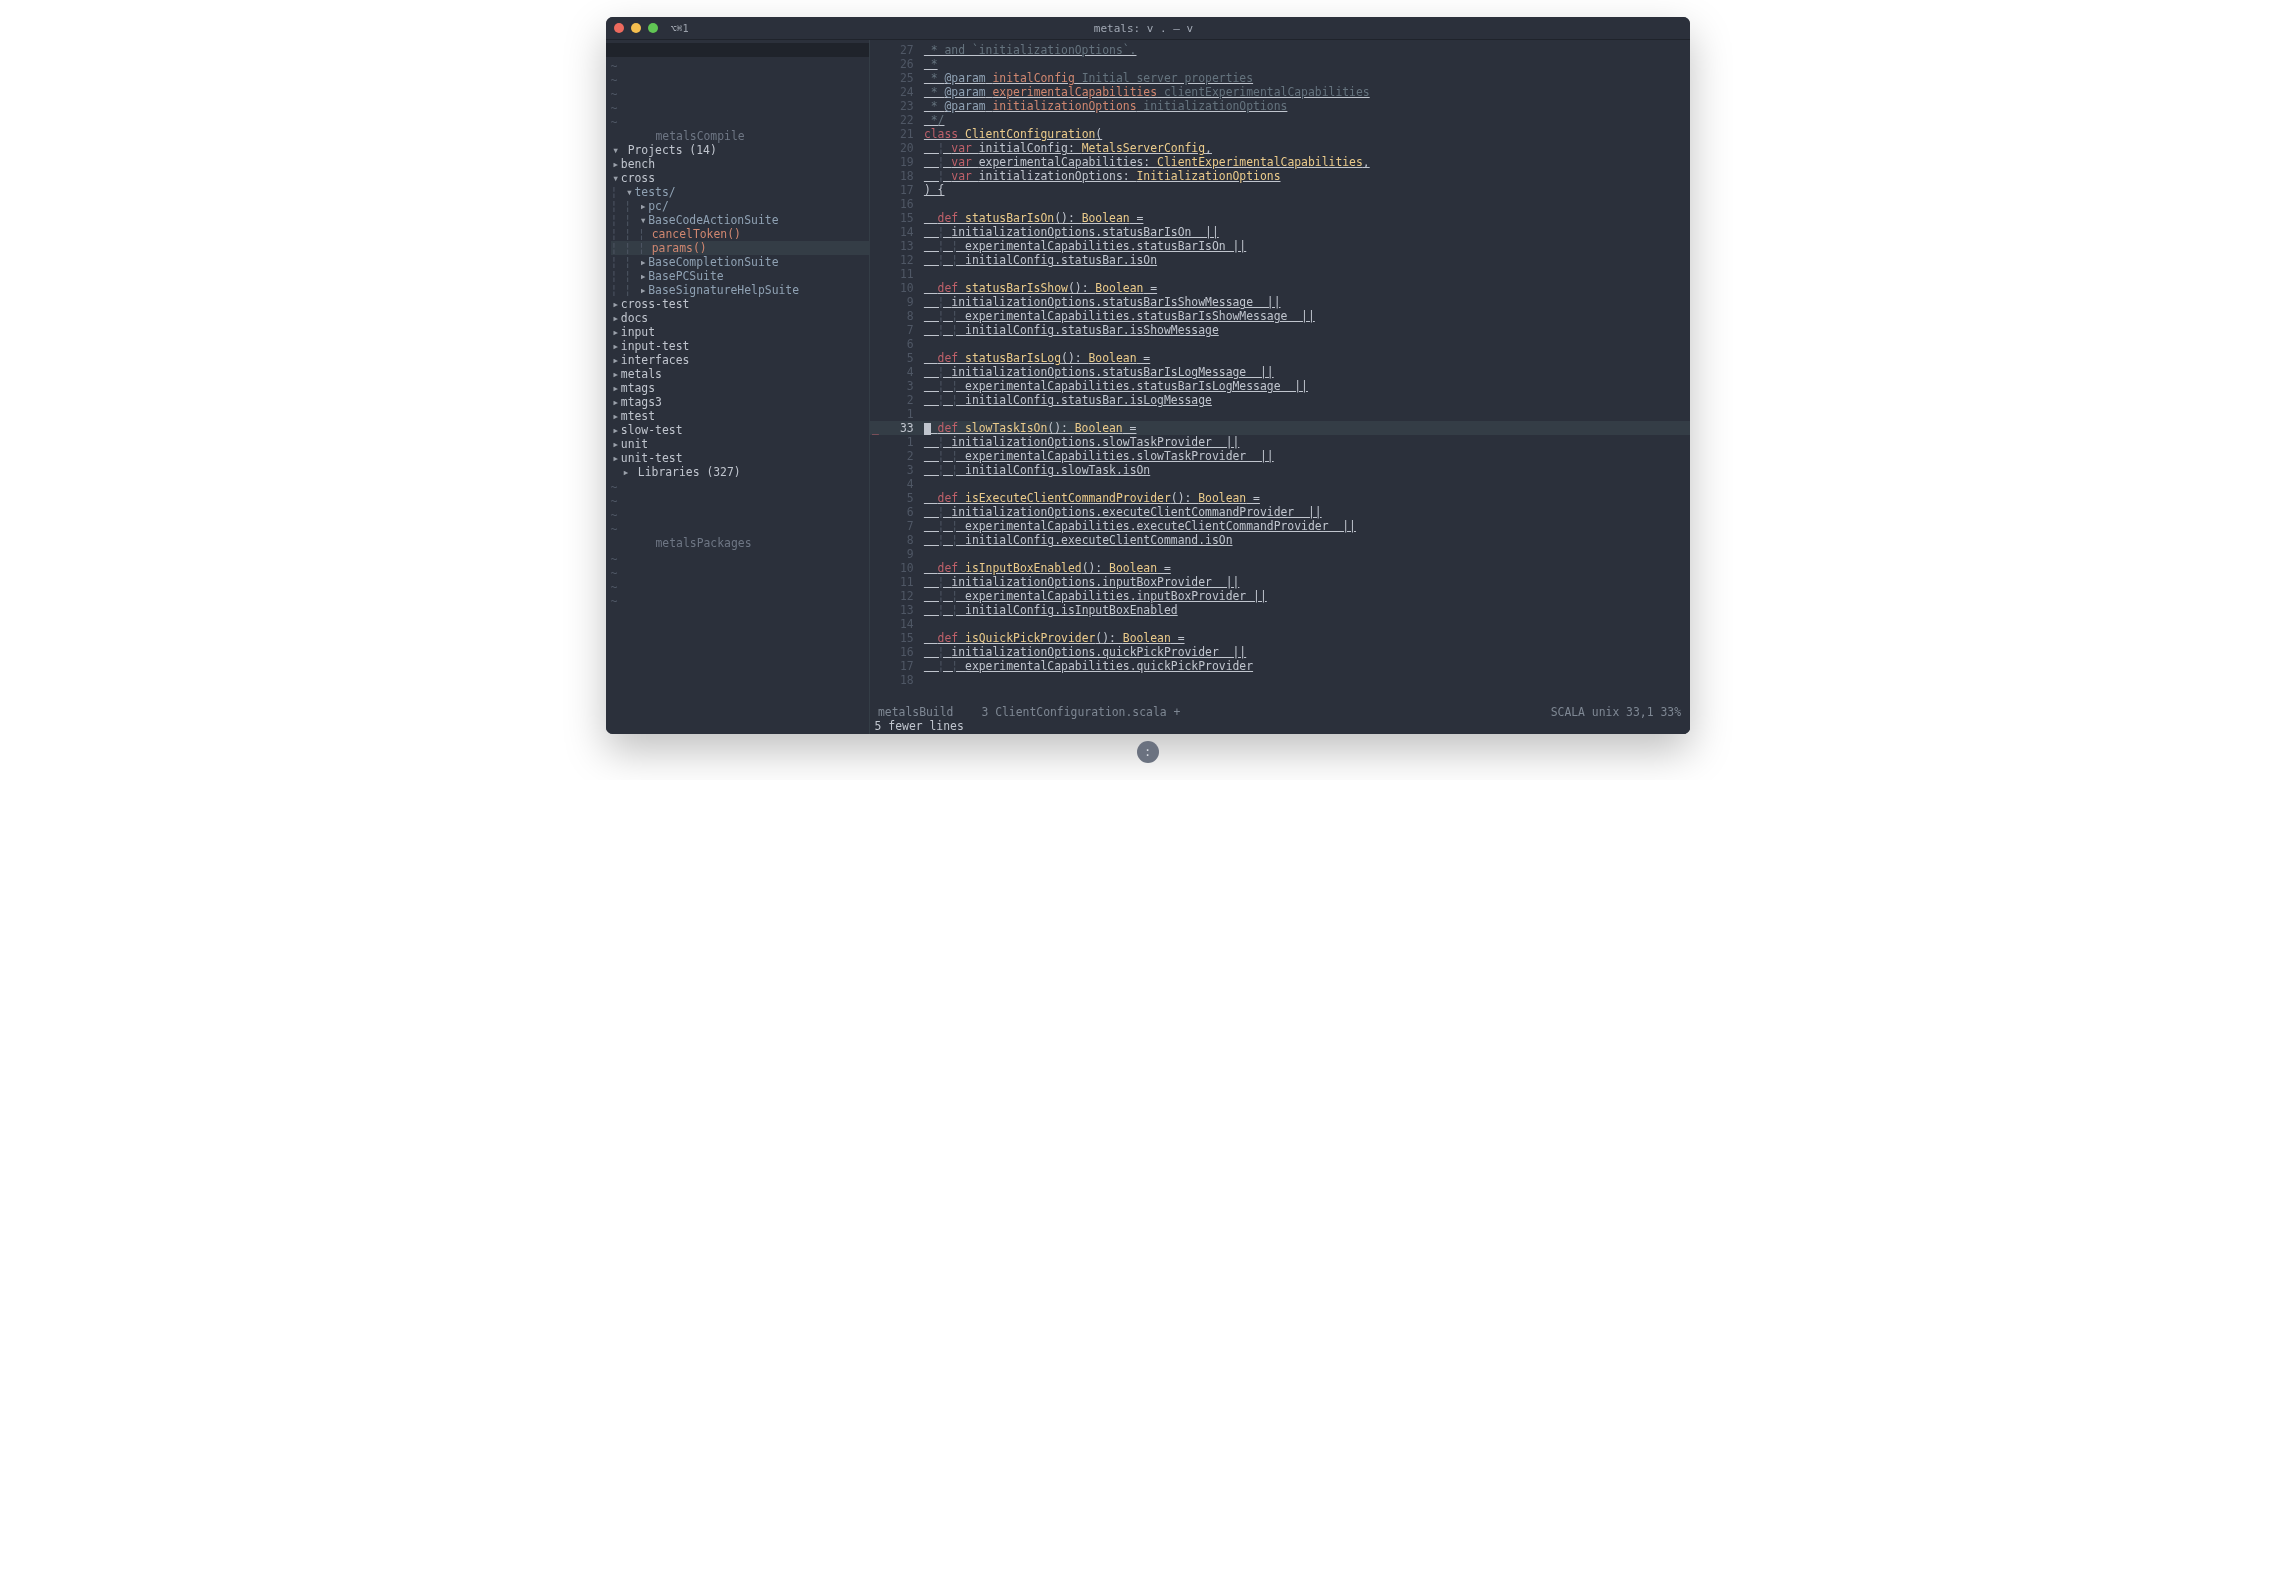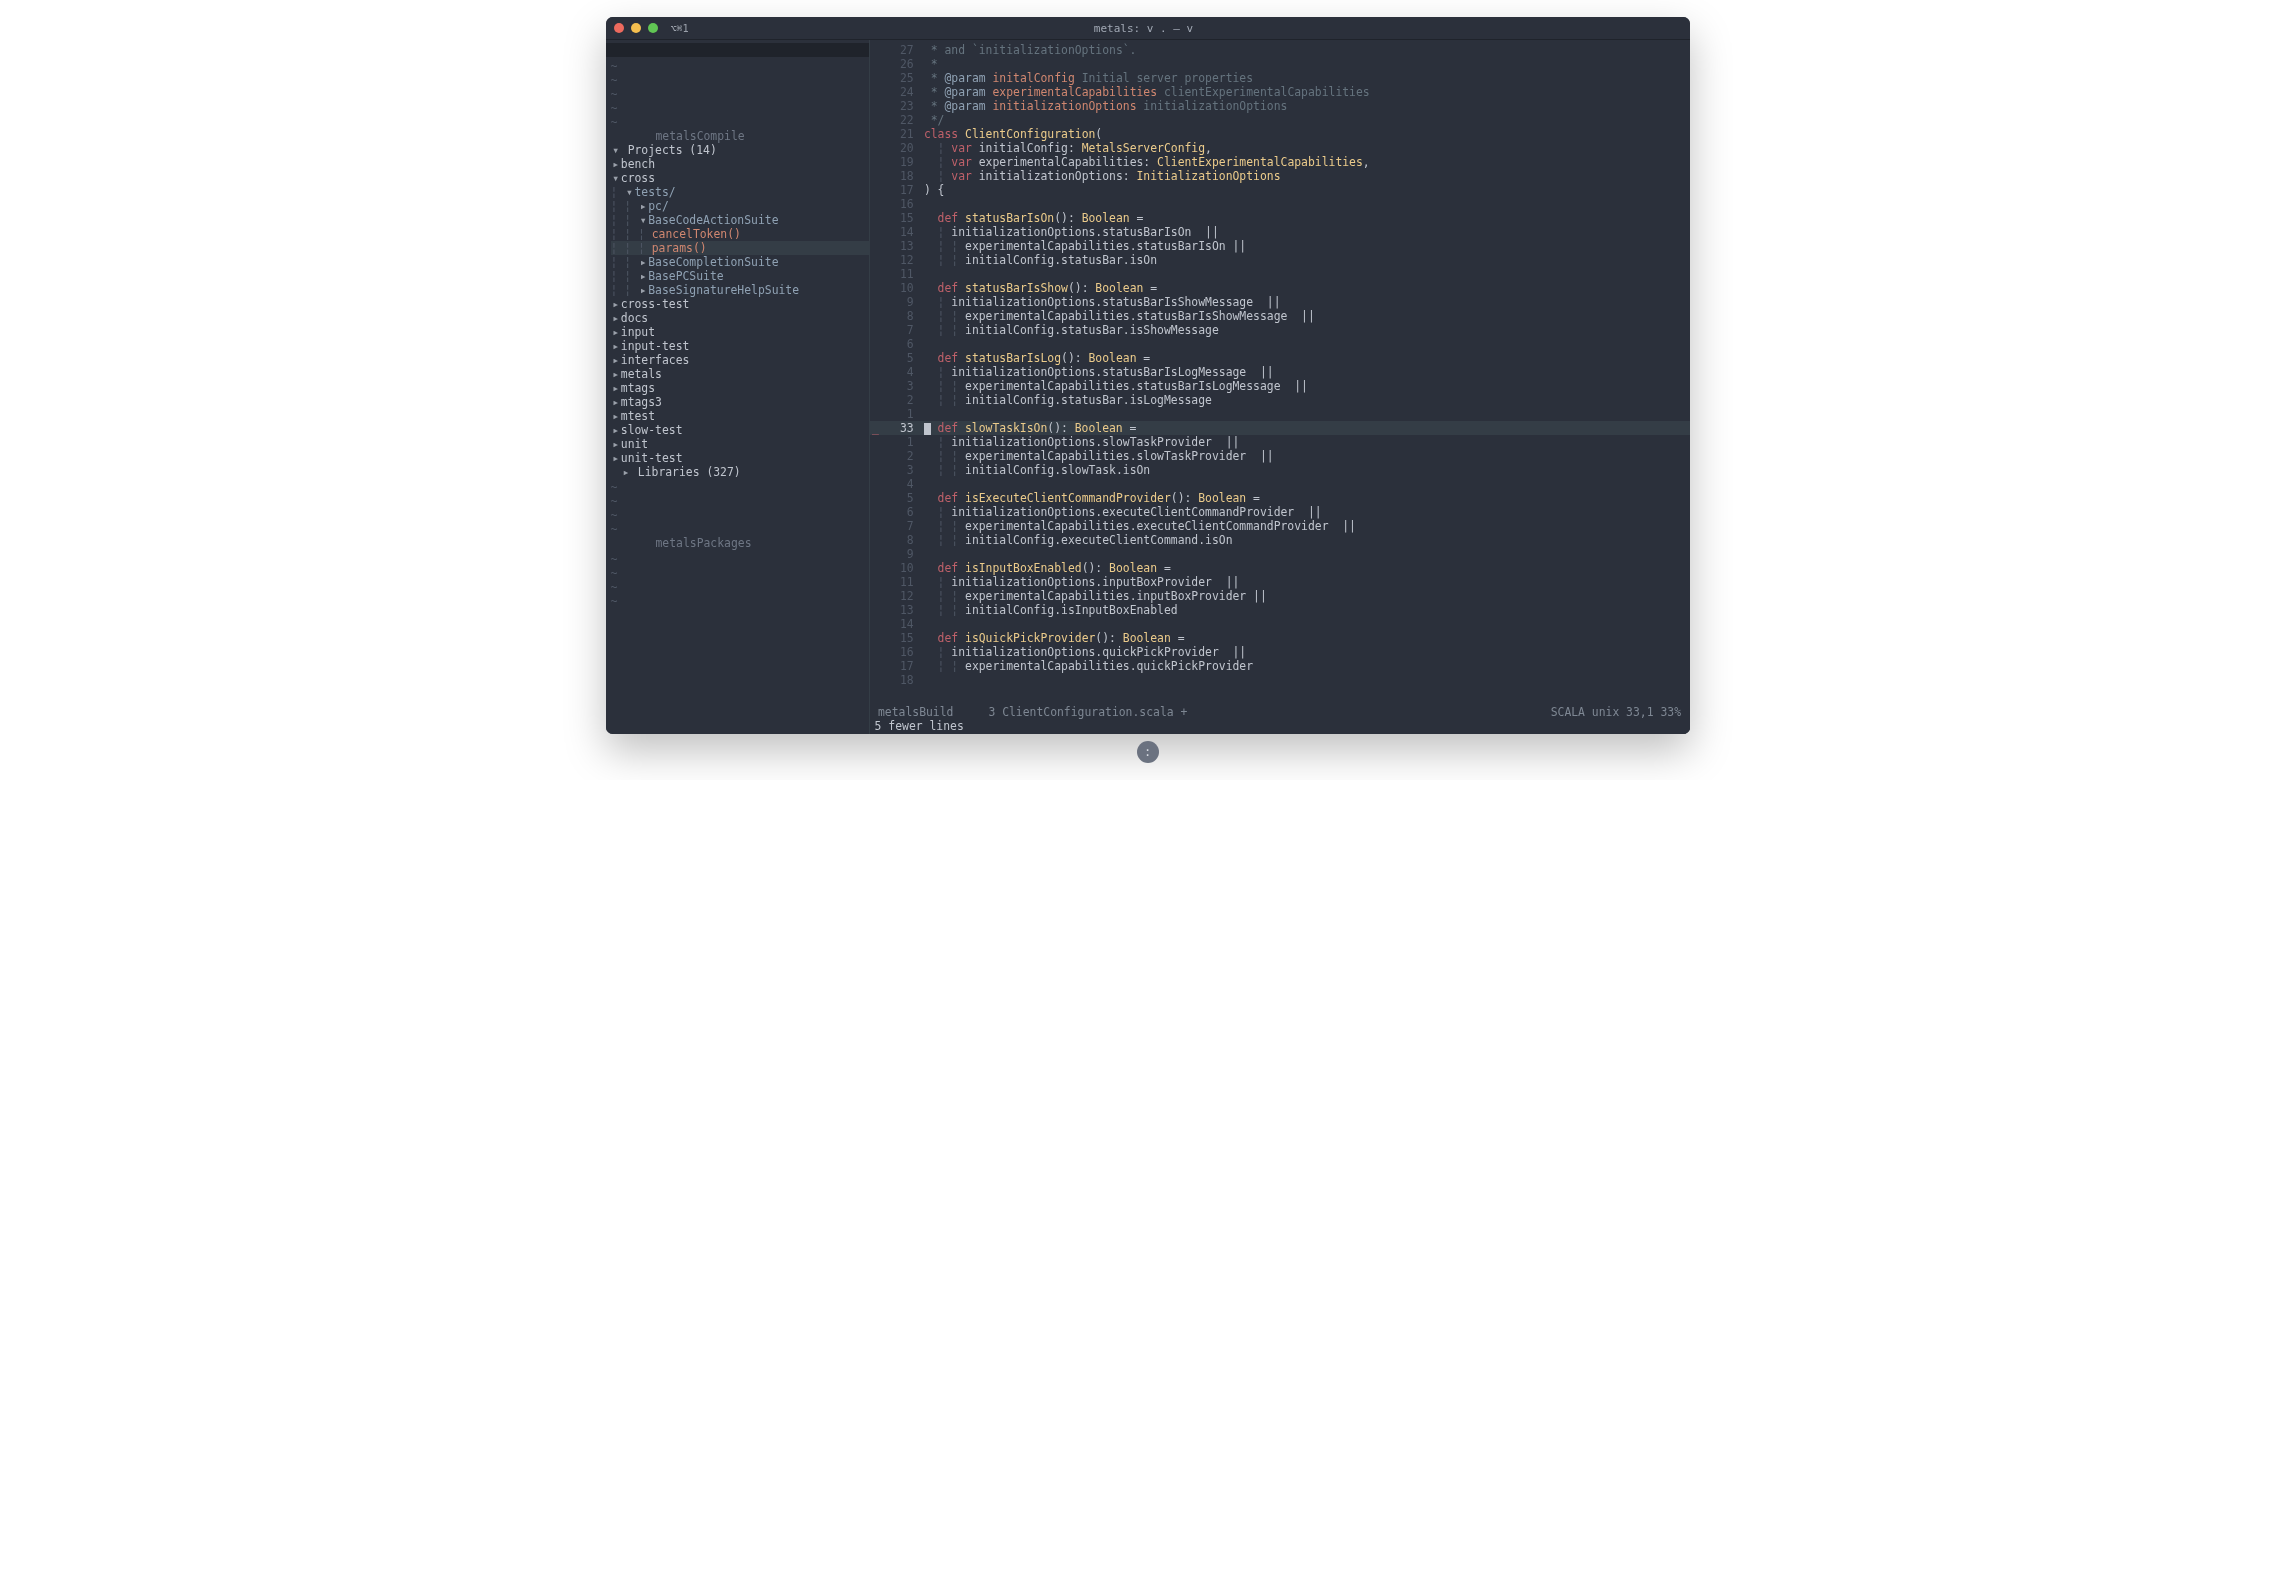--- a/index.html
+++ b/index.html
@@ -77,41 +77,41 @@
   .codeline {
     display: flex; line-height: 14px; white-space: pre;
   }
   .codeline.current { background: #343d46; }
   .gutter {
     width: 39px; text-align: right; color: #4f5765; padding-right: 6.8px;
     flex-shrink: 0;
   }
   .gutter.cur { color: #c0c5ce; background: #343d46; }
   .sign { width: 12px; text-align:center; color:#bf616a; flex-shrink:0;}
-  .codetext { flex:1; padding-left: 3.4px; }
+  .codetext { flex:1; padding-left: 3.4px; text-decoration: underline; }
   .codetext .cursor {
     display:inline-block; width:6.8px; height:12.7px; background:#c0c5ce; vertical-align: text-bottom;
   }
   .c-comment { color: #65737e; }
   .c-ann { color: #8fa1b3; }
   .c-param { color: #d08770; }
   .c-keyword { color: #bf616a; }
   .c-type { color: #ebcb8b; }
   .c-ident { color: #c0c5ce; }
   .c-def { color: #bf616a; }
   .c-var { color: #bf616a; margin-top: 36px; }
   .c-guide { color: #4f5765; }
 
   .statusbar {
     display: flex; height: 29px; flex-direction: column;
     background: #2b303b; color: #7e8793; font-size: 11.4px;
   }
   .statusbar .row1 { display:flex; justify-content: space-between; padding: 0 8.5px; line-height:14.4px;}
   .statusbar .row2 { padding: 0 5.1px; line-height:14.4px; color:#c0c5ce;}
-  .statusbar .left { display:flex; gap: 35px; align-items: center;}
+  .statusbar .left { display:flex; gap: 28px; align-items: center;}
   .floatbtn {
     margin: 6.8px auto 0 auto; width:22px; height:22px; border-radius:50%;
     background:#6b7280; color:#d7dbe2; display:flex; align-items:center; justify-content:center;
     font-size:12px;
   }
 </style>
 </head>
 <body>
 
 <div>

